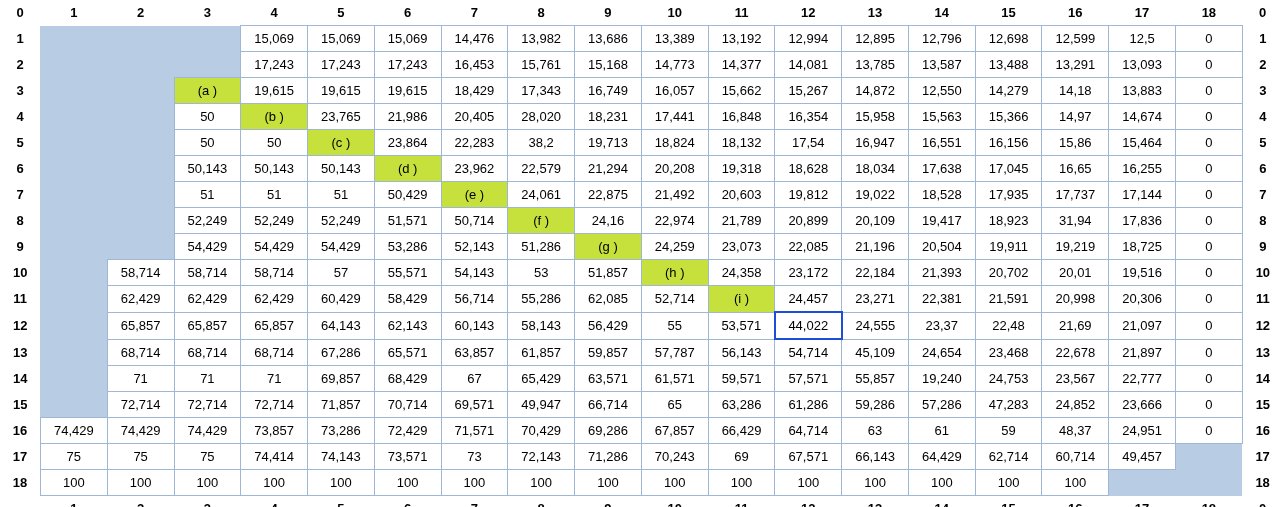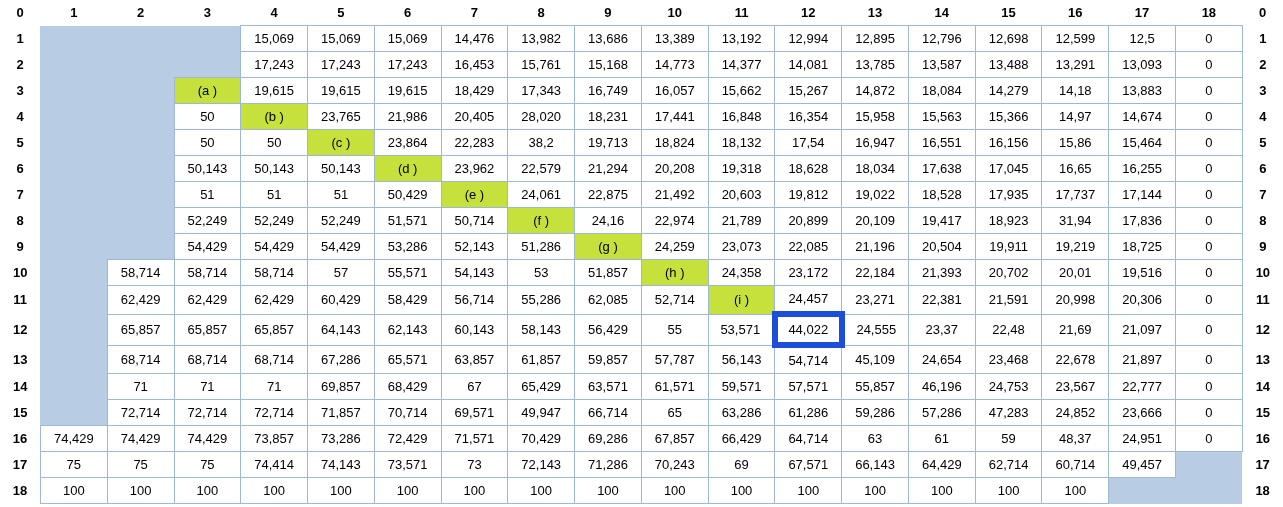--- a/index.html
+++ b/index.html
@@ -57,21 +57,21 @@
   }
   td.empty {
     border: none;
     background: #b8cce4;
   }
   td.diag {
     border: 1px solid #9fb6d4;
     background: #c6e03c;
   }
   td.selected {
-    border: 6px solid #1d4ed8;
+    border: 2px solid #1d4ed8;
     background: #ffffff;
   }
   
   col.hdrcol { width: 40px; }
   col.datacol { width: 66px; }
 </style>
 </head>
 <body>
 
 <div id="grid-wrap">
@@ -173,21 +173,21 @@
           <td class="cell">19,615</td>
           <td class="cell">19,615</td>
           <td class="cell">19,615</td>
           <td class="cell">18,429</td>
           <td class="cell">17,343</td>
           <td class="cell">16,749</td>
           <td class="cell">16,057</td>
           <td class="cell">15,662</td>
           <td class="cell">15,267</td>
           <td class="cell">14,872</td>
-          <td class="cell">18,084</td>
+          <td class="cell">12,550</td>
           <td class="cell">14,279</td>
           <td class="cell">14,18</td>
           <td class="cell">13,883</td>
           <td class="cell">0</td>
           <td class="hdr">3</td>
         </tr>
         <tr>
           <td class="hdr">4</td>
           <td class="empty"></td>
           <td class="empty"></td>
@@ -415,21 +415,21 @@
           <td class="cell">71</td>
           <td class="cell">69,857</td>
           <td class="cell">68,429</td>
           <td class="cell">67</td>
           <td class="cell">65,429</td>
           <td class="cell">63,571</td>
           <td class="cell">61,571</td>
           <td class="cell">59,571</td>
           <td class="cell">57,571</td>
           <td class="cell">55,857</td>
-          <td class="cell">46,196</td>
+          <td class="cell">19,240</td>
           <td class="cell">24,753</td>
           <td class="cell">23,567</td>
           <td class="cell">22,777</td>
           <td class="cell">0</td>
           <td class="hdr">14</td>
         </tr>
         <tr>
           <td class="hdr">15</td>
           <td class="empty"></td>
           <td class="cell">72,714</td>

